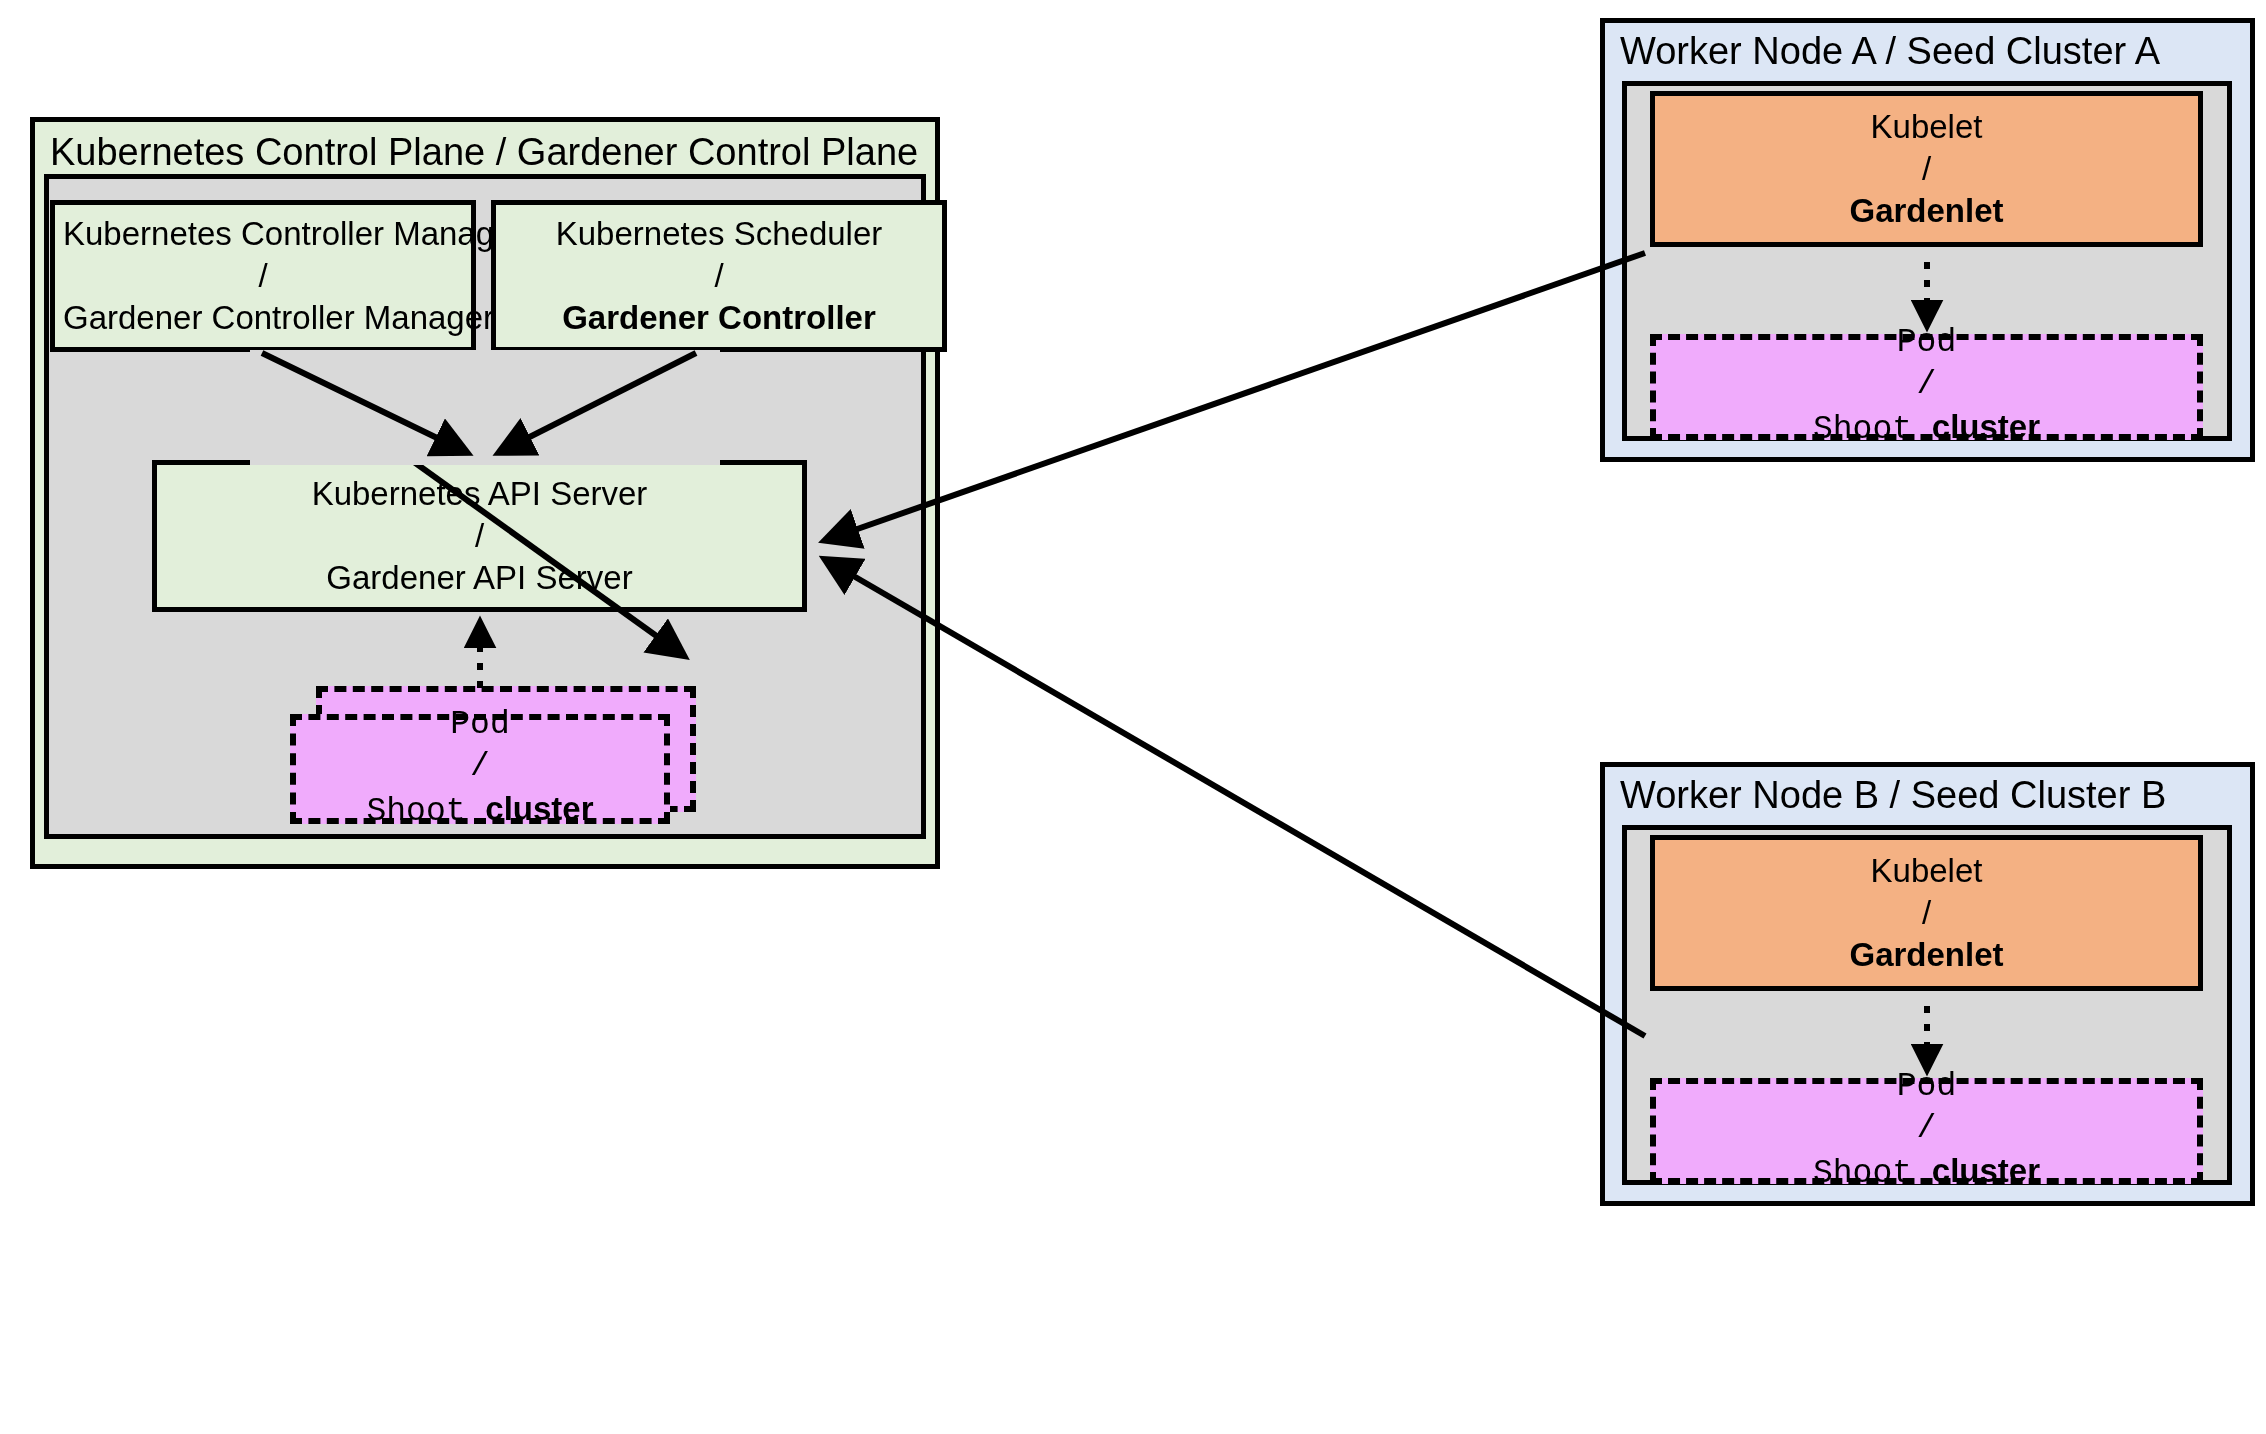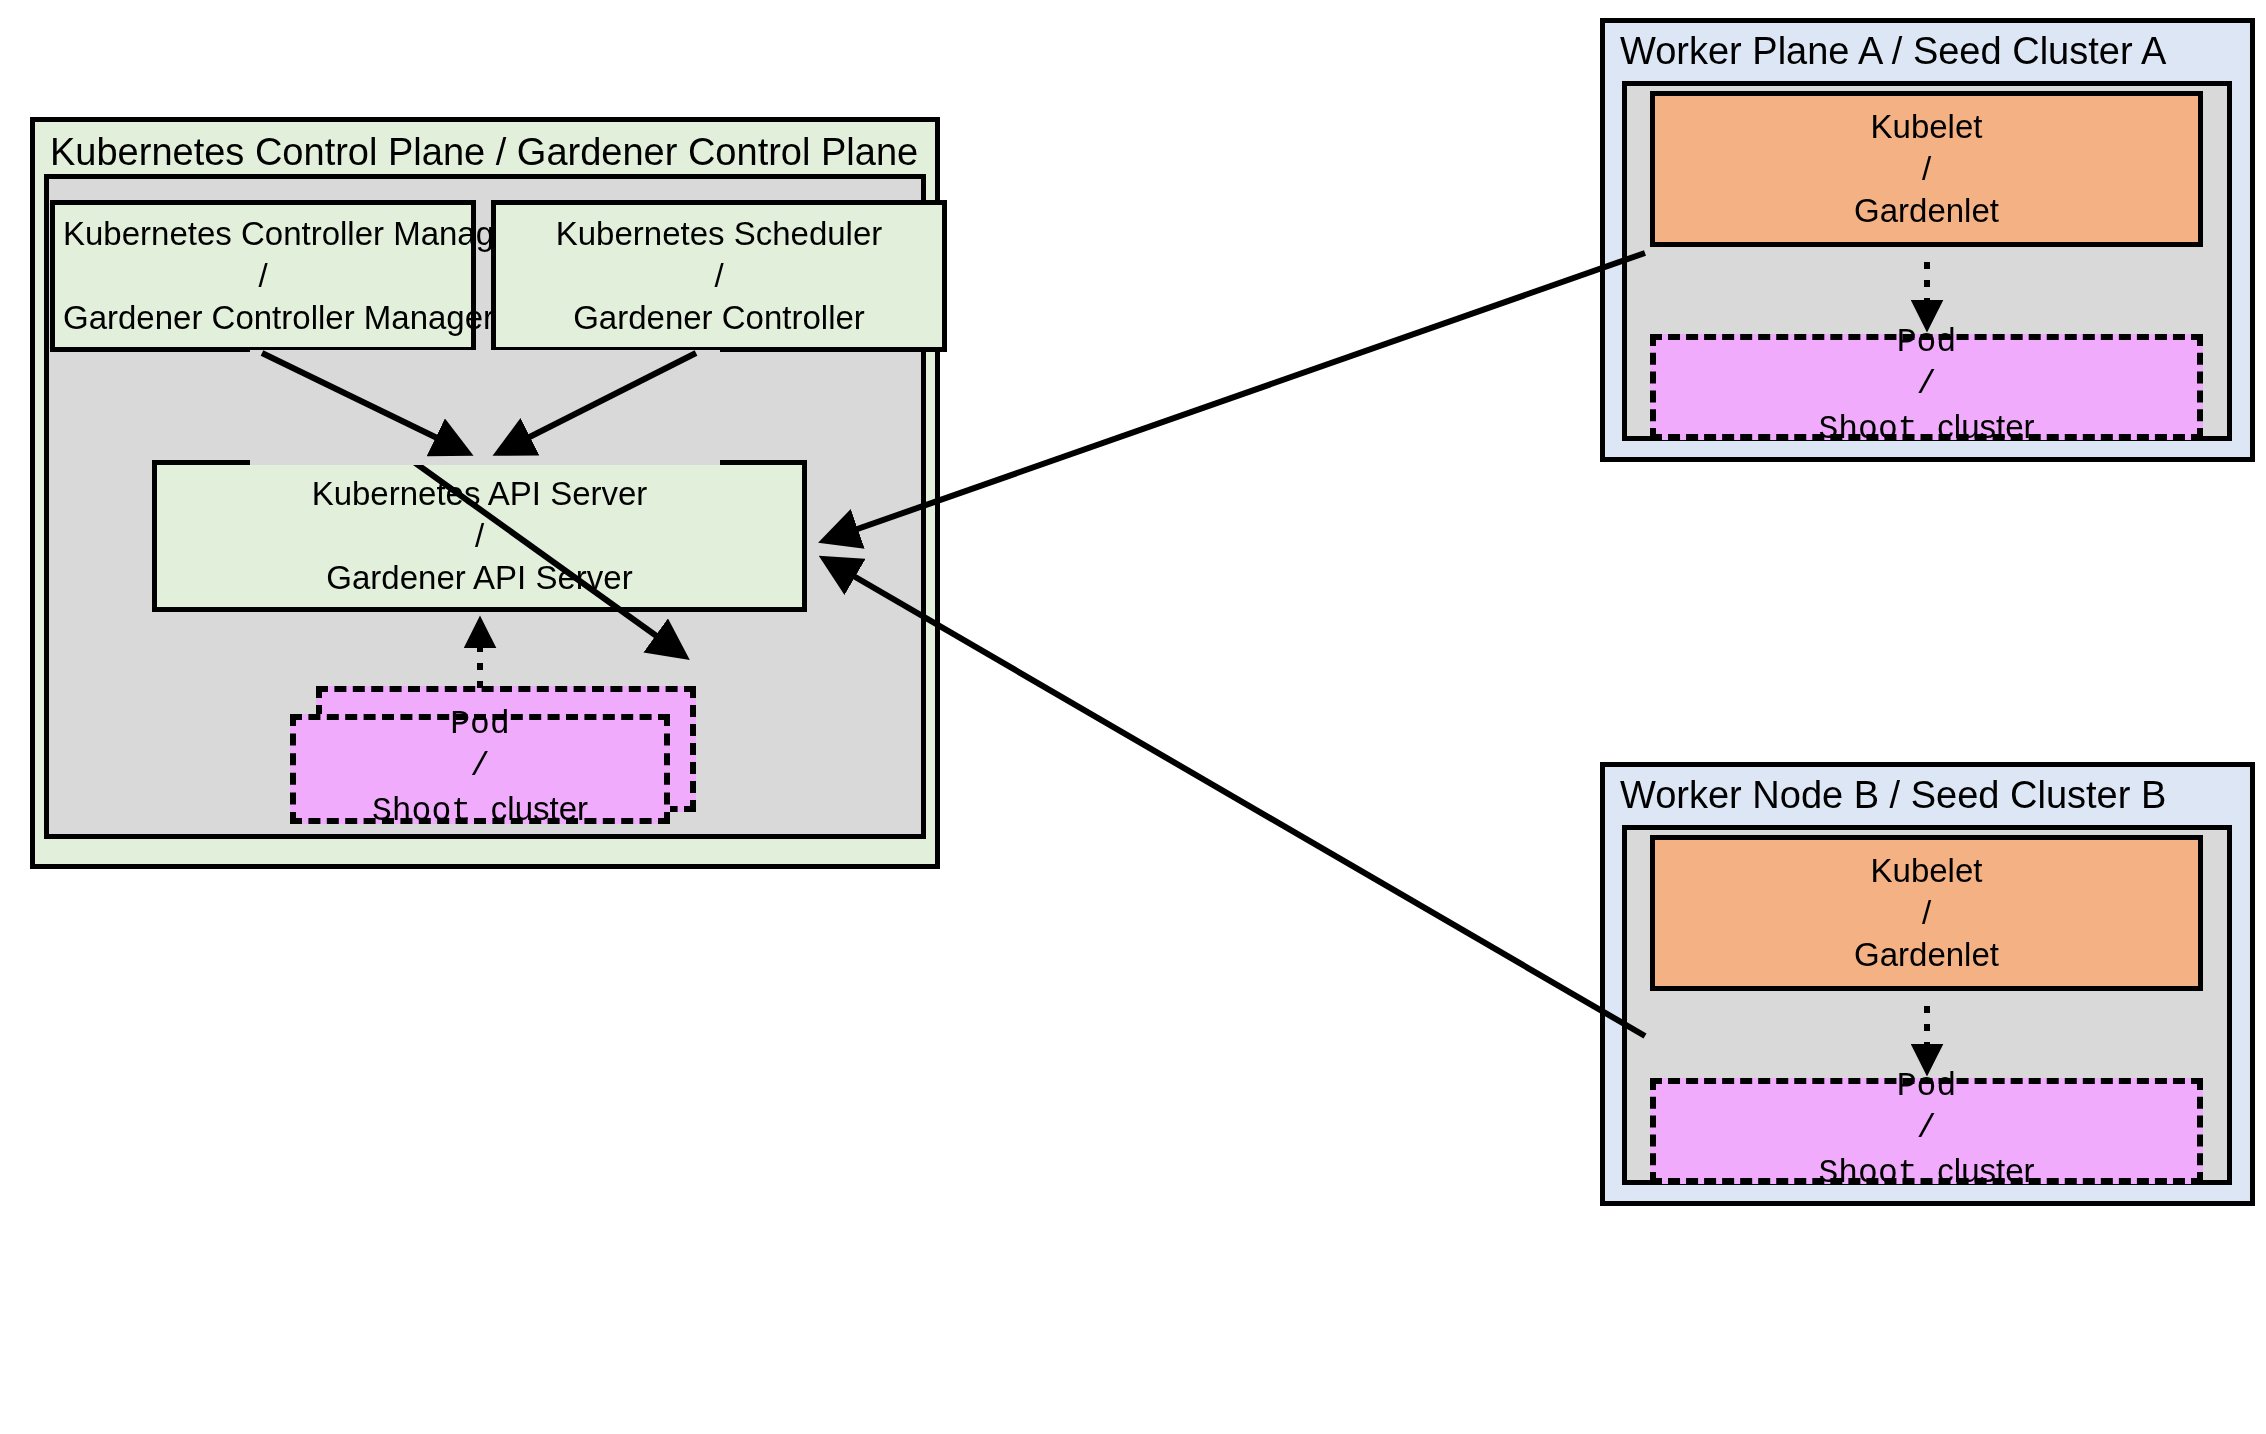--- a/index.html
+++ b/index.html
@@ -55,21 +55,21 @@
     right: 0;
     top: 50%;
     transform: translateY(-50%);
     text-align: center;
     font-size: 33px;
     line-height: 1.28;
     padding: 0 8px;
     box-sizing: border-box;
   }
   .cell-text .ln { display: block; white-space: nowrap; }
-  .bold { font-weight: normal; }
+  .bold { font-weight: bold; }
   .mono { font-family: "Liberation Mono", "DejaVu Sans Mono", monospace; }
 
   
   .arrows {
     position: absolute;
     left: 0; top: 0;
     width: 2266px;
     height: 1434px;
     pointer-events: none;
   }
@@ -113,21 +113,21 @@
 
   <div class="box-dashed fill-peach" style="left:290px; top:714px; width:380px; height:110px;">
     <div class="cell-text">
       <span class="ln mono">Pod</span>
       <span class="ln mono">/</span>
       <span class="ln"><span class="mono">Shoot </span><span class="bold">cluster</span></span>
     </div>
   </div>
 
   <div class="box fill-blue" style="left:1600px; top:18px; width:655px; height:444px;"></div>
-  <div class="group-title" style="left:1620px; top:32px;">Worker Plane A / Seed Cluster A</div>
+  <div class="group-title" style="left:1620px; top:32px;">Worker Node A / Seed Cluster A</div>
 
   <div class="box fill-grey" style="left:1622px; top:81px; width:610px; height:360px;"></div>
 
   <div class="box fill-orange" style="left:1650px; top:91px; width:553px; height:156px;">
     <div class="cell-text">
       <span class="ln">Kubelet</span>
       <span class="ln">/</span>
       <span class="ln bold">Gardenlet</span>
     </div>
   </div>

